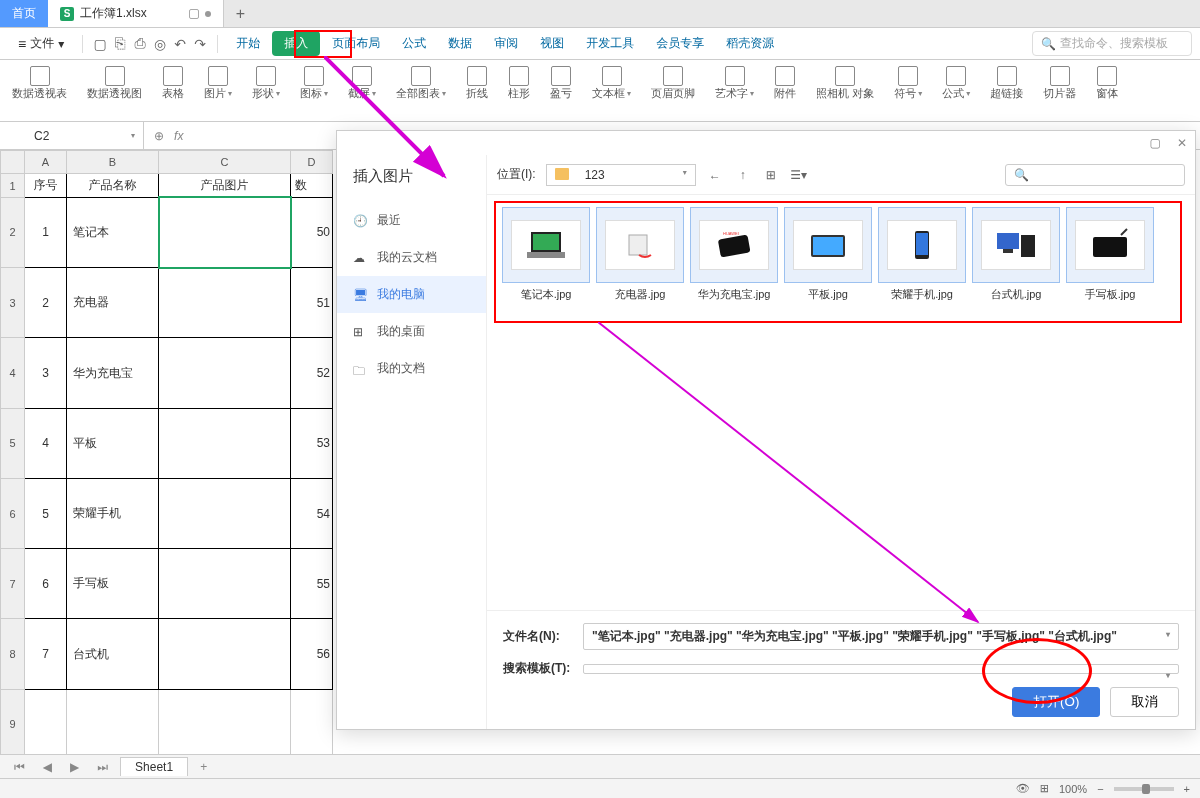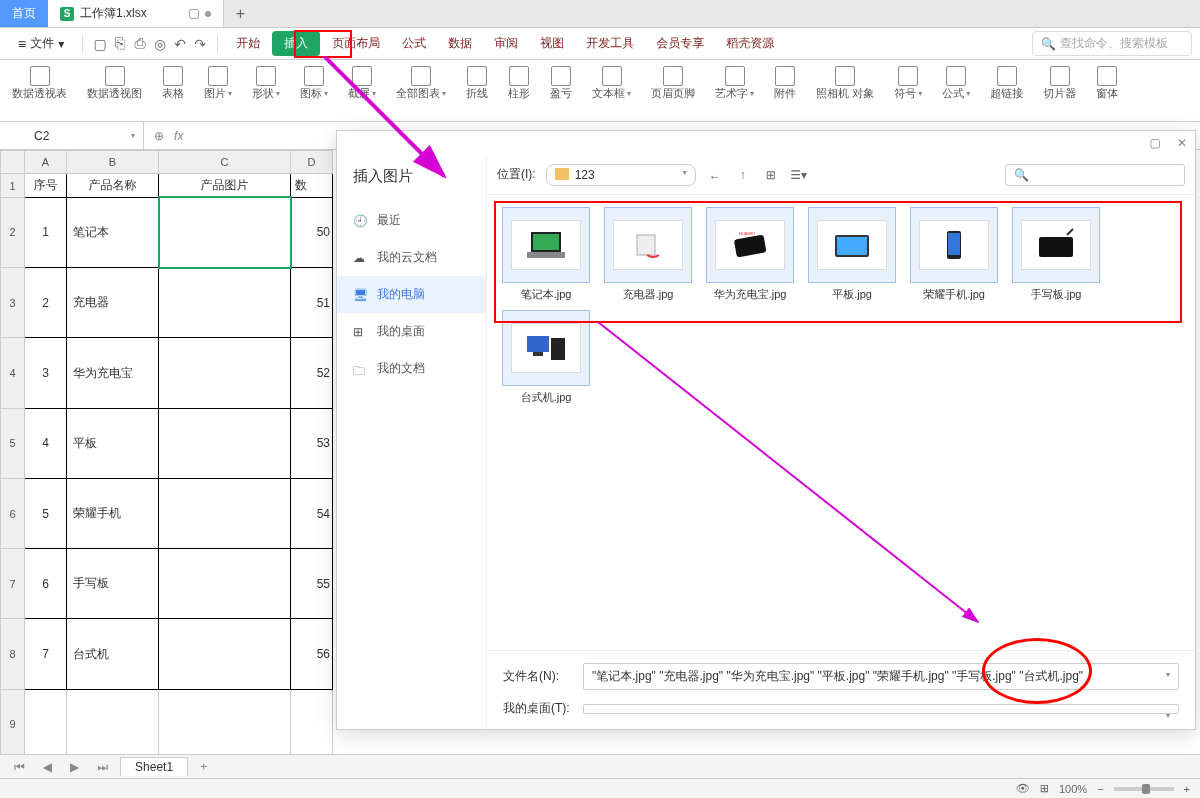--- a/index.html
+++ b/index.html
@@ -14,21 +14,21 @@
 .tab .sheet-icon { width: 14px; height: 14px; background: #1fa463; border-radius: 2px; display: flex; align-items: center; justify-content: center; color: #fff; font-size: 10px; font-weight: bold; }
 .tab .indicator { width: 10px; height: 10px; border: 1px solid #aaa; border-radius: 2px; }
 .tab .plus { font-size: 16px; color: #666; }
 
 
 .menubar { display: flex; height: 32px; align-items: center; border-bottom: 1px solid #ccc; padding: 0 8px; gap: 2px; }
 .menubar .file-btn { display: flex; align-items: center; gap: 4px; padding: 0 10px; }
 .menubar .hamburger { font-size: 14px; }
 .menubar .icon { width: 18px; height: 18px; display: flex; align-items: center; justify-content: center; color: #666; font-size: 14px; }
 .menubar .sep { width: 1px; height: 18px; background: #ddd; margin: 0 6px; }
-.menubar .tab-btn { padding: 0 10px; color: #7f1d1d; }
+.menubar .tab-btn { padding: 0 10px; color: #0369a1; }
 .menubar .tab-btn.active { background: #1fa463; color: #fff; border-radius: 4px; padding: 4px 12px; }
 .menubar .search { margin-left: auto; border: 1px solid #ddd; border-radius: 4px; padding: 3px 8px; display: flex; align-items: center; gap: 4px; color: #aaa; width: 160px; }
 .red-box { position: absolute; border: 2px solid red; pointer-events: none; }
 
 
 .ribbon { display: flex; height: 62px; border-bottom: 1px solid #ccc; padding: 4px 8px; gap: 12px; overflow: hidden; }
 .ribbon-group { display: flex; flex-direction: column; align-items: center; justify-content: flex-start; padding: 2px 4px; white-space: nowrap; }
 .ribbon-group .ricons { display: flex; gap: 6px; }
 .ribbon-group .ricon { width: 20px; height: 20px; border: 1px solid #888; border-radius: 2px; }
 .ribbon-group .rlabel { font-size: 11px; color: #555; display: flex; align-items: center; gap: 2px; }
@@ -62,31 +62,31 @@
 .dialog { position: absolute; top: 130px; left: 336px; width: 860px; height: 600px; background: #fff; border: 1px solid #ccc; box-shadow: 0 4px 20px rgba(0,0,0,0.15); display: flex; flex-direction: column; }
 .dlg-titlebar { display: flex; justify-content: flex-end; height: 24px; align-items: center; padding: 0 8px; gap: 16px; color: #888; }
 .dlg-body { flex: 1; display: flex; }
 .dlg-sidebar { width: 150px; border-right: 1px solid #eee; padding: 8px 0; }
 .dlg-title { font-size: 15px; padding: 4px 16px 16px; color: #333; }
 .side-item { display: flex; align-items: center; gap: 10px; padding: 10px 16px; color: #555; }
 .side-item.active { background: #eaf2ff; color: #3b7be0; }
 .side-item .sicon { width: 14px; height: 14px; display: inline-block; }
 .dlg-main { flex: 1; display: flex; flex-direction: column; }
 .dlg-toolbar { display: flex; align-items: center; height: 40px; padding: 0 10px; gap: 10px; border-bottom: 1px solid #eee; }
-.loc-input { border: 1px solid #ccc; border-radius: 8px; display: flex; padding: 3px 8px; width: 150px; gap: 6px; }
+.loc-input { border: 1px solid #ccc; border-radius: 0; display: flex; padding: 3px 8px; width: 150px; gap: 16px; }
 .loc-input .folder { width: 14px; height: 12px; background: #f5c060; border-radius: 1px; }
 .dlg-toolbar .tbtn { width: 18px; height: 18px; display: flex; align-items: center; justify-content: center; color: #666; }
 .dlg-search { margin-left: auto; border: 1px solid #ccc; border-radius: 3px; padding: 3px 8px; width: 180px; color: #aaa; }
-.thumbs { display: flex; padding: 12px; gap: 8px; flex-wrap: wrap; align-content: flex-start; flex: 1; }
+.thumbs { display: flex; padding: 12px; flex-wrap: wrap; align-content: flex-start; flex: 1; }
 .thumb { width: 94px; display: flex; flex-direction: column; align-items: center; gap: 4px; }
 .thumb .timg { width: 88px; height: 76px; background: #e8f0fb; border: 1px solid #9cc1f0; display: flex; align-items: center; justify-content: center; }
 .thumb .tinner { width: 70px; height: 50px; background: #fff; border: 1px solid #ddd; display: flex; align-items: center; justify-content: center; }
 .thumb .tlabel { font-size: 11px; text-align: center; }
 .dlg-footer { border-top: 1px solid #eee; padding: 12px 16px; display: flex; flex-direction: column; gap: 10px; }
-.frow { display: flex; align-items: center; gap: 10px; }
+.frow { display: flex; align-items: center; gap: 10px; font-weight: bold; }
 .frow label { width: 70px; }
 .frow .finput { flex: 1; border: 1px solid #ccc; padding: 4px 8px; border-radius: 2px; position: relative; }
 .frow .fchev { position: absolute; right: 8px; top: 6px; font-size: 8px; color: #888; }
 .btn-row { display: flex; justify-content: flex-end; gap: 10px; }
 .btn { padding: 5px 20px; border-radius: 3px; border: 1px solid #ccc; background: #fff; }
 .btn.primary { background: #3b7be0; color: #fff; border-color: #3b7be0; }
 
 
 .arrow { position: absolute; pointer-events: none; }
 .ellipse { position: absolute; border: 3px solid red; border-radius: 50%; pointer-events: none; }
@@ -521,53 +521,57 @@
                   <rect x="19" y="6" width="12" height="22" fill="#37d"></rect>
                 </svg>
               </div>
             </div>
             <div class="tlabel">荣耀手机.jpg</div>
           </div>
           <div class="thumb">
             <div class="timg">
               <div class="tinner">
                 <svg class="product" viewBox="0 0 50 36">
-                  <rect x="8" y="10" width="34" height="20" rx="2" fill="#111"></rect>
-                  <line x1="36" y1="8" x2="42" y2="2" stroke="#333" stroke-width="2"></line>
-                </svg>
-              </div>
-            </div>
-            <div class="tlabel">手写板.jpg</div>
-          </div>
-          <div class="thumb">
-            <div class="timg">
-              <div class="tinner">
-                <svg class="product" viewBox="0 0 50 36">
                   <rect x="6" y="6" width="22" height="16" fill="#36c"></rect>
                   <rect x="12" y="22" width="10" height="4" fill="#333"></rect>
                   <rect x="30" y="8" width="14" height="22" fill="#222"></rect>
                 </svg>
               </div>
             </div>
             <div class="tlabel">台式机.jpg</div>
           </div>
+          <div class="thumb">
+            <div class="timg">
+              <div class="tinner">
+                <svg class="product" viewBox="0 0 50 36">
+                  <rect x="8" y="10" width="34" height="20" rx="2" fill="#111"></rect>
+                  <line x1="36" y1="8" x2="42" y2="2" stroke="#333" stroke-width="2"></line>
+                </svg>
+              </div>
+            </div>
+            <div class="tlabel">手写板.jpg</div>
+          </div>
         </div>
       <div class="dlg-footer">
         <div class="frow">
           <label>文件名(N):</label>
           <div class="finput">
             <span>"笔记本.jpg" "充电器.jpg" "华为充电宝.jpg" "平板.jpg" "荣耀手机.jpg" "手写板.jpg" "台式机.jpg"</span>
             <span class="fchev">▾</span>
           </div>
         </div>
         <div class="frow">
-          <label>我的桌面(T):</label>
+          <label>搜索模板(T):</label>
           <div class="finput">
             <span class="fchev">▾</span>
           </div>
+        </div>
+        <div class="btn-row">
+          <button class="btn primary">打开(O)</button>
+          <button class="btn">取消</button>
         </div>
       </div>
     </div>
   </div>
 </div>
 
 <div class="red-box" style="top:30px;left:294px;width:58px;height:28px"></div>
 <div class="red-box" style="top:201px;left:494px;width:688px;height:122px"></div>
 <div class="ellipse" style="top:638px;left:982px;width:110px;height:66px"></div>
 

